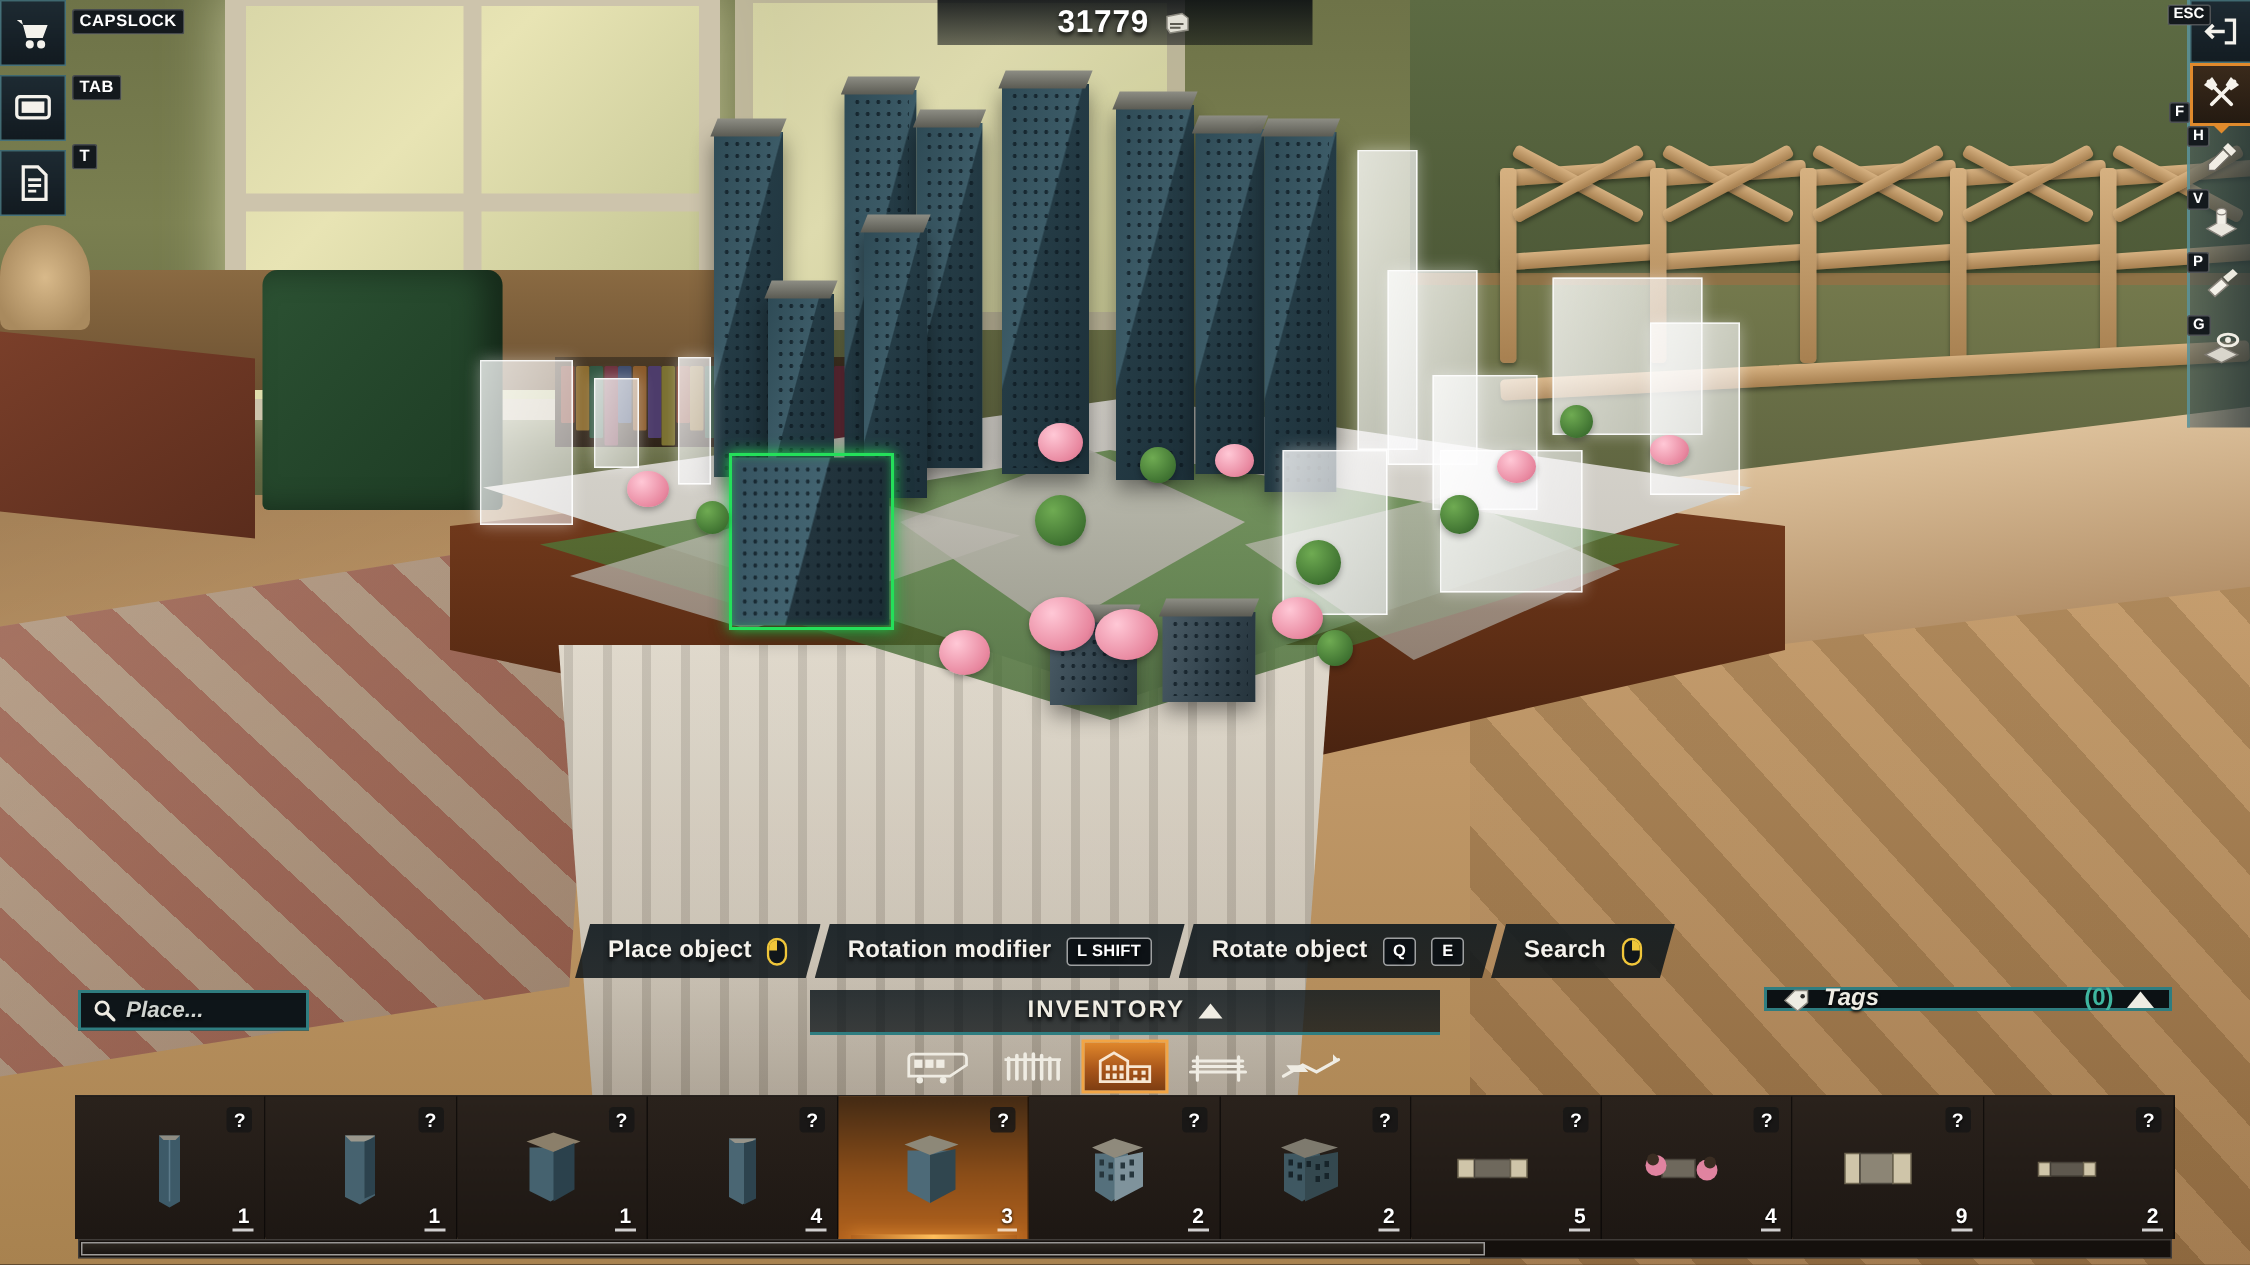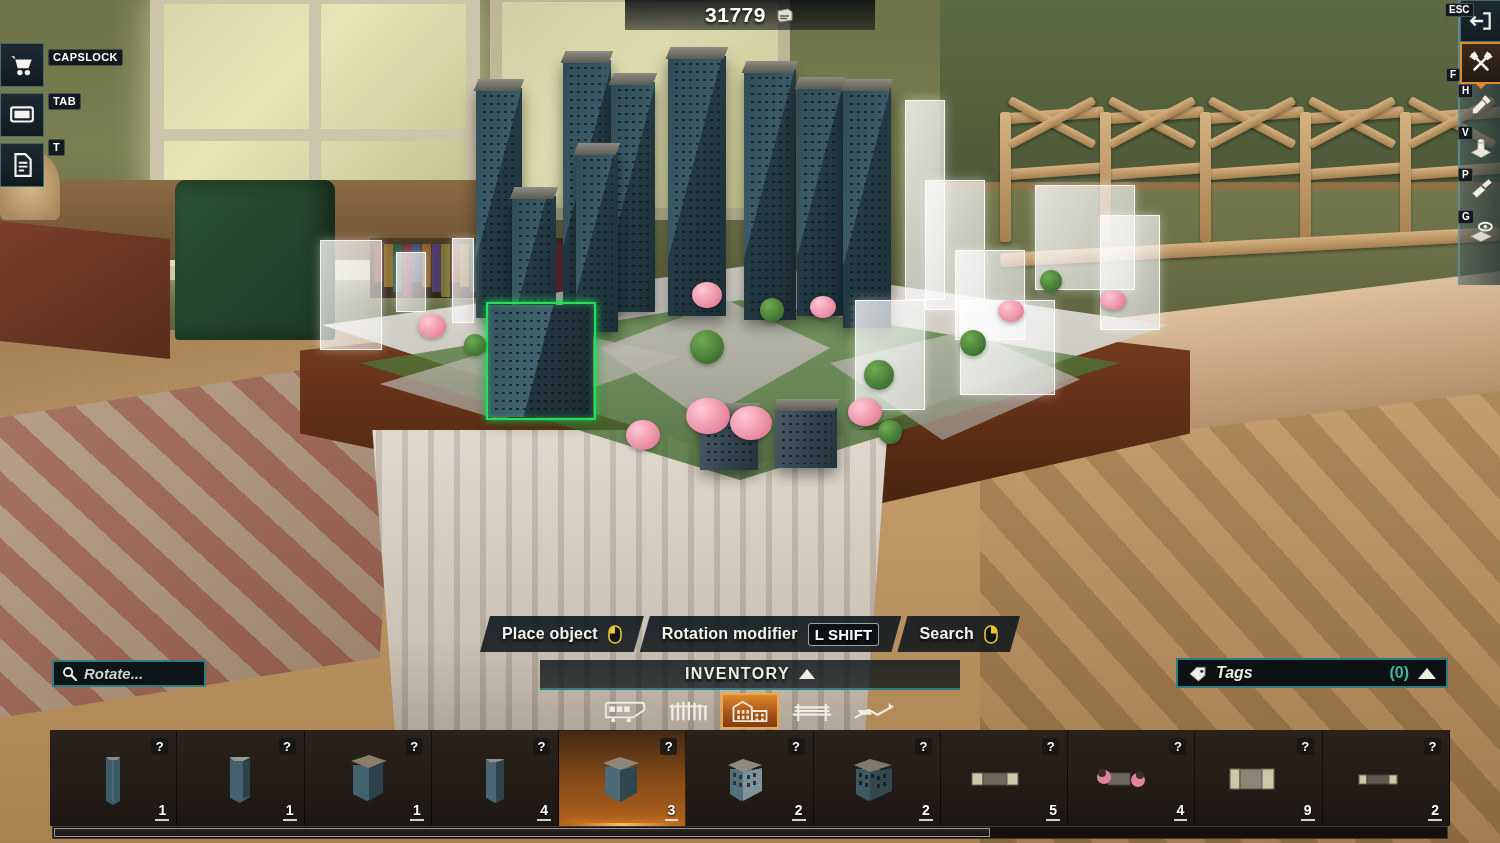--- a/index.html
+++ b/index.html
@@ -169,21 +169,21 @@
     box-shadow: 0 2px 4px rgba(0,0,0,.3);
   }
   .road {
     position: absolute;
     background: linear-gradient(to bottom, #c2bfb7, #a8a49b);
     opacity: .9;
   }
 
   
   
-  #left-rail { position: absolute; left: 0; top: 0; width: 46px; margin-top: 43px; }
+  #left-rail { position: absolute; left: 0; top: 0; width: 46px; }
   .rail-btn {
     width: 44px; height: 44px;
     background: linear-gradient(to bottom, #1d2a32 0%, #121a20 100%);
     border: 1px solid rgba(120,200,210,.45);
     display: flex; align-items: center; justify-content: center;
     margin-bottom: 6px;
     color: #f2f2ee;
     cursor: pointer;
   }
   .rail-btn svg { width: 26px; height: 26px; }
@@ -257,21 +257,21 @@
     height: 36px; padding: 0 22px;
     display: flex; align-items: center; gap: 10px;
     color: #f4f2ec; font-size: 16px; font-weight: bold;
     letter-spacing: .2px;
     text-shadow: 0 2px 3px rgba(0,0,0,.9);
     clip-path: polygon(10px 0, 100% 0, calc(100% - 10px) 100%, 0 100%);
     margin: 0 -2px;
     pointer-events: auto;
   }
   .hintkey {
-    background: #0d1216; color: #fff; font-size: 15px; font-weight: bold;
+    background: #0d1216; color: #fff; font-size: 11px; font-weight: bold;
     padding: 3px 6px; border-radius: 3px;
     border: 1px solid rgba(255,255,255,.6);
     line-height: 1;
   }
   .mouse-ico { width: 14px; height: 19px; }
 
   
   #search-box {
     position: absolute; left: 52px; top: 660px; width: 154px; height: 27px;
     background: #0e1519;
@@ -293,21 +293,21 @@
   #inventory-header .lbl {
     color: #f0ede3; font-size: 16px; font-weight: bold; letter-spacing: 1.4px;
     text-shadow: 0 2px 3px #000;
   }
   .tri-up {
     width: 0; height: 0;
     border-left: 8px solid transparent; border-right: 8px solid transparent;
     border-bottom: 10px solid #f0ede3;
   }
   #tags-box {
-    position: absolute; left: 1176px; top: 658px; width: 272px; height: 30px;
+    position: absolute; left: 1176px; top: 658px; width: 272px; height: 16px;
     background: #0c1114;
     border: 2px solid #2f7d80;
     display: flex; align-items: center; gap: 9px; padding: 0 10px;
     cursor: pointer;
   }
   #tags-box .lbl {
     color: #eeece4; font-size: 16px; font-style: italic; font-weight: bold;
     text-shadow: 0 1px 2px #000; flex: 1;
   }
   #tags-box .cnt { color: #3fb6a0; font-size: 16px; font-weight: bold; }
@@ -619,34 +619,39 @@
     <svg class="mouse-ico" viewBox="0 0 14 19">
       <rect x="1" y="1" width="12" height="17" rx="6" fill="#11161a" stroke="#f0c63a" stroke-width="1.6"></rect>
       <path d="M7 1.8H6.2A5.2 5.2 0 0 0 1.8 7v1.6H7z" fill="#f0c63a"></path>
     </svg>
   </div>
   <div class="hint">
     <span>Rotation modifier</span>
     <span class="hintkey">L SHIFT</span>
   </div>
   <div class="hint">
+    <span>Rotate object</span>
+    <span class="hintkey">Q</span>
+    <span class="hintkey">E</span>
+  </div>
+  <div class="hint">
     <span>Search</span>
     <svg class="mouse-ico" viewBox="0 0 14 19">
       <rect x="1" y="1" width="12" height="17" rx="6" fill="#11161a" stroke="#f0c63a" stroke-width="1.6"></rect>
       <path d="M7 1.8h.8A5.2 5.2 0 0 1 12.2 7v1.6H7z" fill="#f0c63a"></path>
     </svg>
   </div>
 </div>
 
 <div id="search-box">
   <svg width="15" height="15" viewBox="0 0 16 16">
     <circle cx="6.5" cy="6.5" r="4.4" fill="none" stroke="#efece3" stroke-width="2"></circle>
     <path d="M10 10l5 5" stroke="#efece3" stroke-width="2.4" stroke-linecap="round"></path>
   </svg>
-  <span class="ph">Rotate...</span>
+  <span class="ph">Place...</span>
 </div>
 
 <div id="inventory-header">
   <span class="lbl">INVENTORY</span>
   <span class="tri-up"></span>
 </div>
 
 <div id="tags-box">
   <svg width="19" height="17" viewBox="0 0 20 18">
     <path d="M2 9.5 L9 2.5 L18 2.5 L18 11 L11 17 Z" fill="#efece3" stroke="#8c8980" stroke-width="1"></path>

